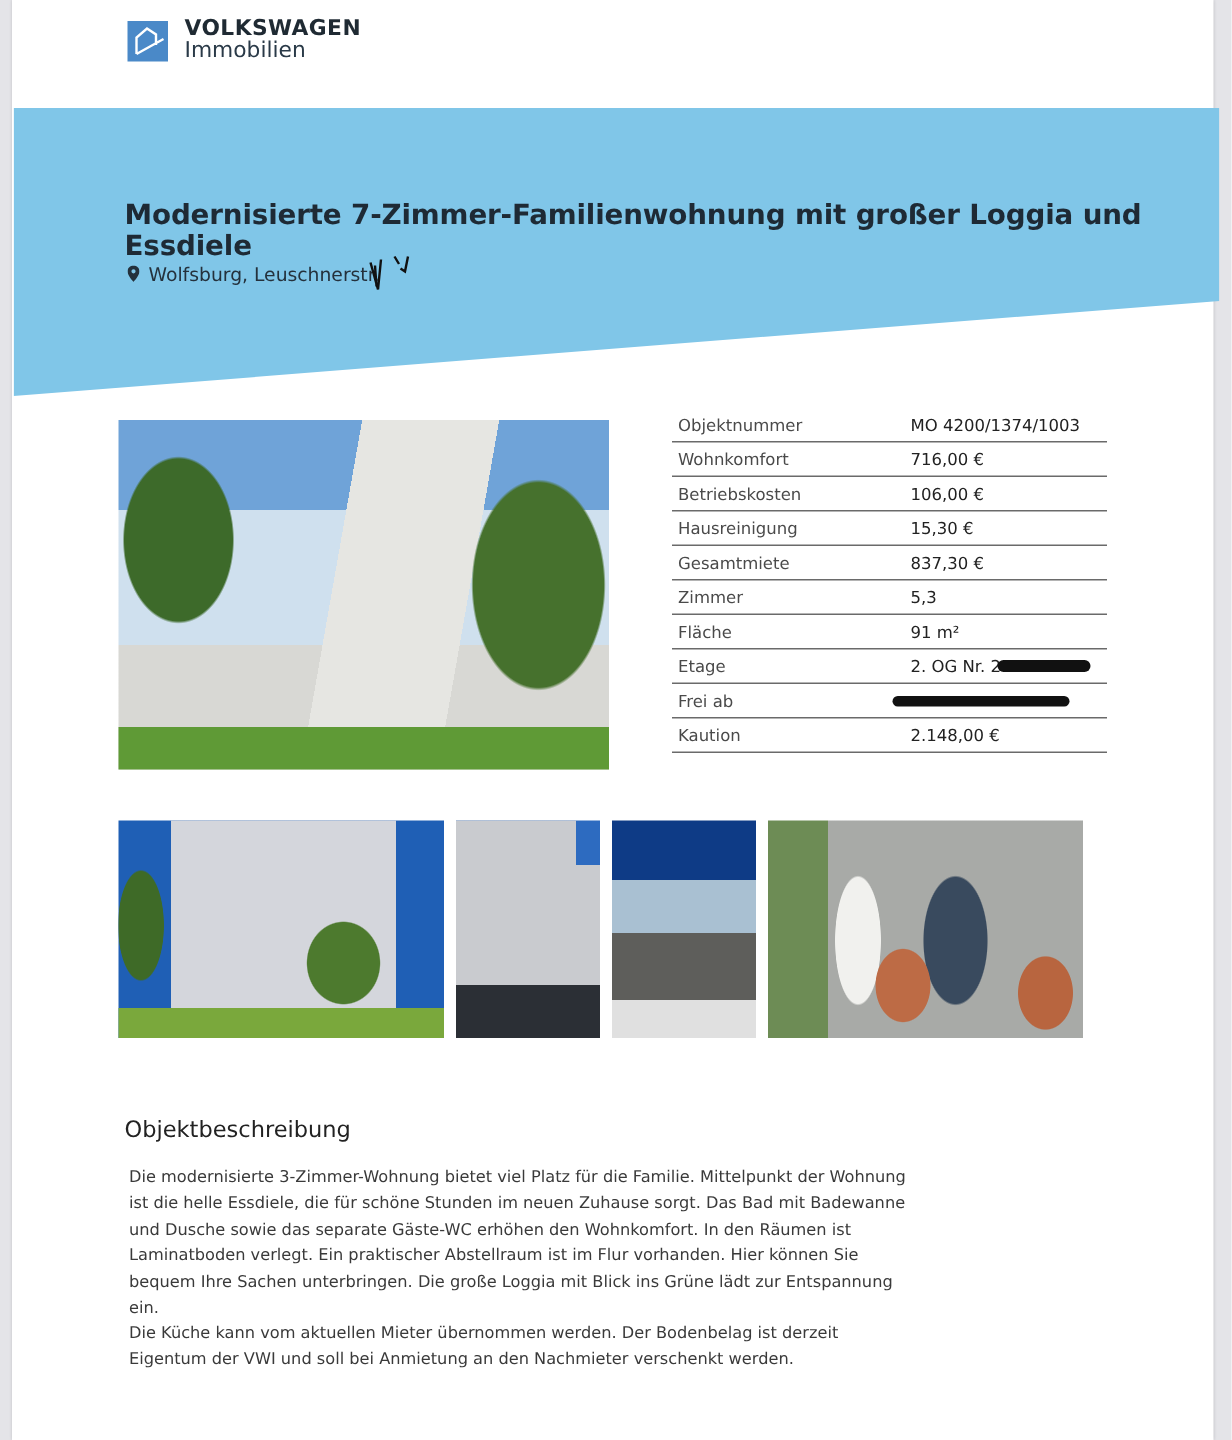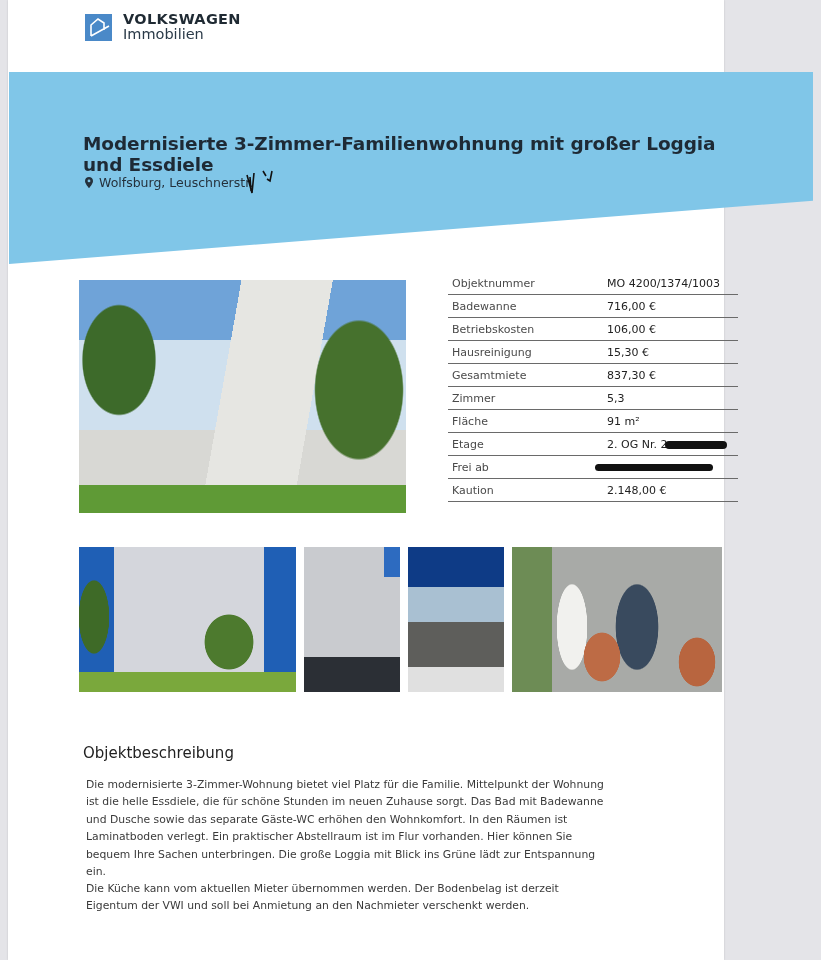--- a/index.html
+++ b/index.html
@@ -4,21 +4,21 @@
   <style>
     html, body { margin: 0; padding: 0; }
     body {
       width: 821px; height: 960px; overflow: hidden;
       background: #e4e4e8;
       font-family: "DejaVu Sans", sans-serif;
       color: #2a2a2a;
       position: relative;
     }
     .page {
-      position: absolute; left: 8px; top: 0; width: 716px; height: 960px;
+      position: absolute; left: 8px; top: 0; width: 801px; height: 960px;
       background: #ffffff;
       box-shadow: 0 0 2px rgba(0,0,0,0.15);
     }
     .logo { position: absolute; left: 77px; top: 12px; display: flex; align-items: center; }
     .logo-mark { width: 27px; height: 27px; background: #4a89c8; position: relative; }
     .logo-mark svg { position: absolute; left: 0; top: 0; }
     .logo-text { margin-left: 11px; line-height: 15px; }
     .logo-brand { font-weight: bold; font-size: 14.5px; letter-spacing: 0.3px; color: #1f2a33; }
     .logo-sub { font-size: 14.5px; color: #2a3a48; }
 
@@ -109,42 +109,42 @@
       </svg>
     </div>
     <div class="logo-text">
       <div class="logo-brand">VOLKSWAGEN</div>
       <div class="logo-sub">Immobilien</div>
     </div>
   </div>
 
   <div class="band"></div>
 
-  <div class="title">Modernisierte 3-Zimmer-Familienwohnung mit großer Loggia und Essdiele</div>
+  <div class="title">Modernisierte 7-Zimmer-Familienwohnung mit großer Loggia und Essdiele</div>
 
   <div class="location">
     <svg class="pin" width="8" height="11" viewBox="0 0 8 11">
       <path d="M4 0 C1.8 0 0 1.7 0 3.9 C0 6.8 4 11 4 11 C4 11 8 6.8 8 3.9 C8 1.7 6.2 0 4 0 Z M4 5.3 A1.4 1.4 0 1 1 4 2.5 A1.4 1.4 0 1 1 4 5.3 Z" fill="#24313c"></path>
     </svg>
     <span>Wolfsburg, Leuschnerstr.</span>
   </div>
   <svg class="scribble" width="40" height="30" viewBox="0 0 40 30">
     <path d="M8 8 L13 26 L15 6 M11 10 L12 24" stroke="#111" stroke-width="1.6" fill="none"></path>
     <path d="M24 4 L27 9 M33 4 L31 14 L28 12" stroke="#111" stroke-width="1.6" fill="none"></path>
   </svg>
 
   <div class="main-photo"></div>
 
   <div class="table-wrap">
     <div class="row">
       <span class="k">Objektnummer</span>
       <span class="v">MO 4200/1374/1003</span>
     </div>
     <div class="row">
-      <span class="k">Badewanne</span>
+      <span class="k">Wohnkomfort</span>
       <span class="v">716,00 €</span>
     </div>
     <div class="row">
       <span class="k">Betriebskosten</span>
       <span class="v">106,00 €</span>
     </div>
     <div class="row">
       <span class="k">Hausreinigung</span>
       <span class="v">15,30 €</span>
     </div>

